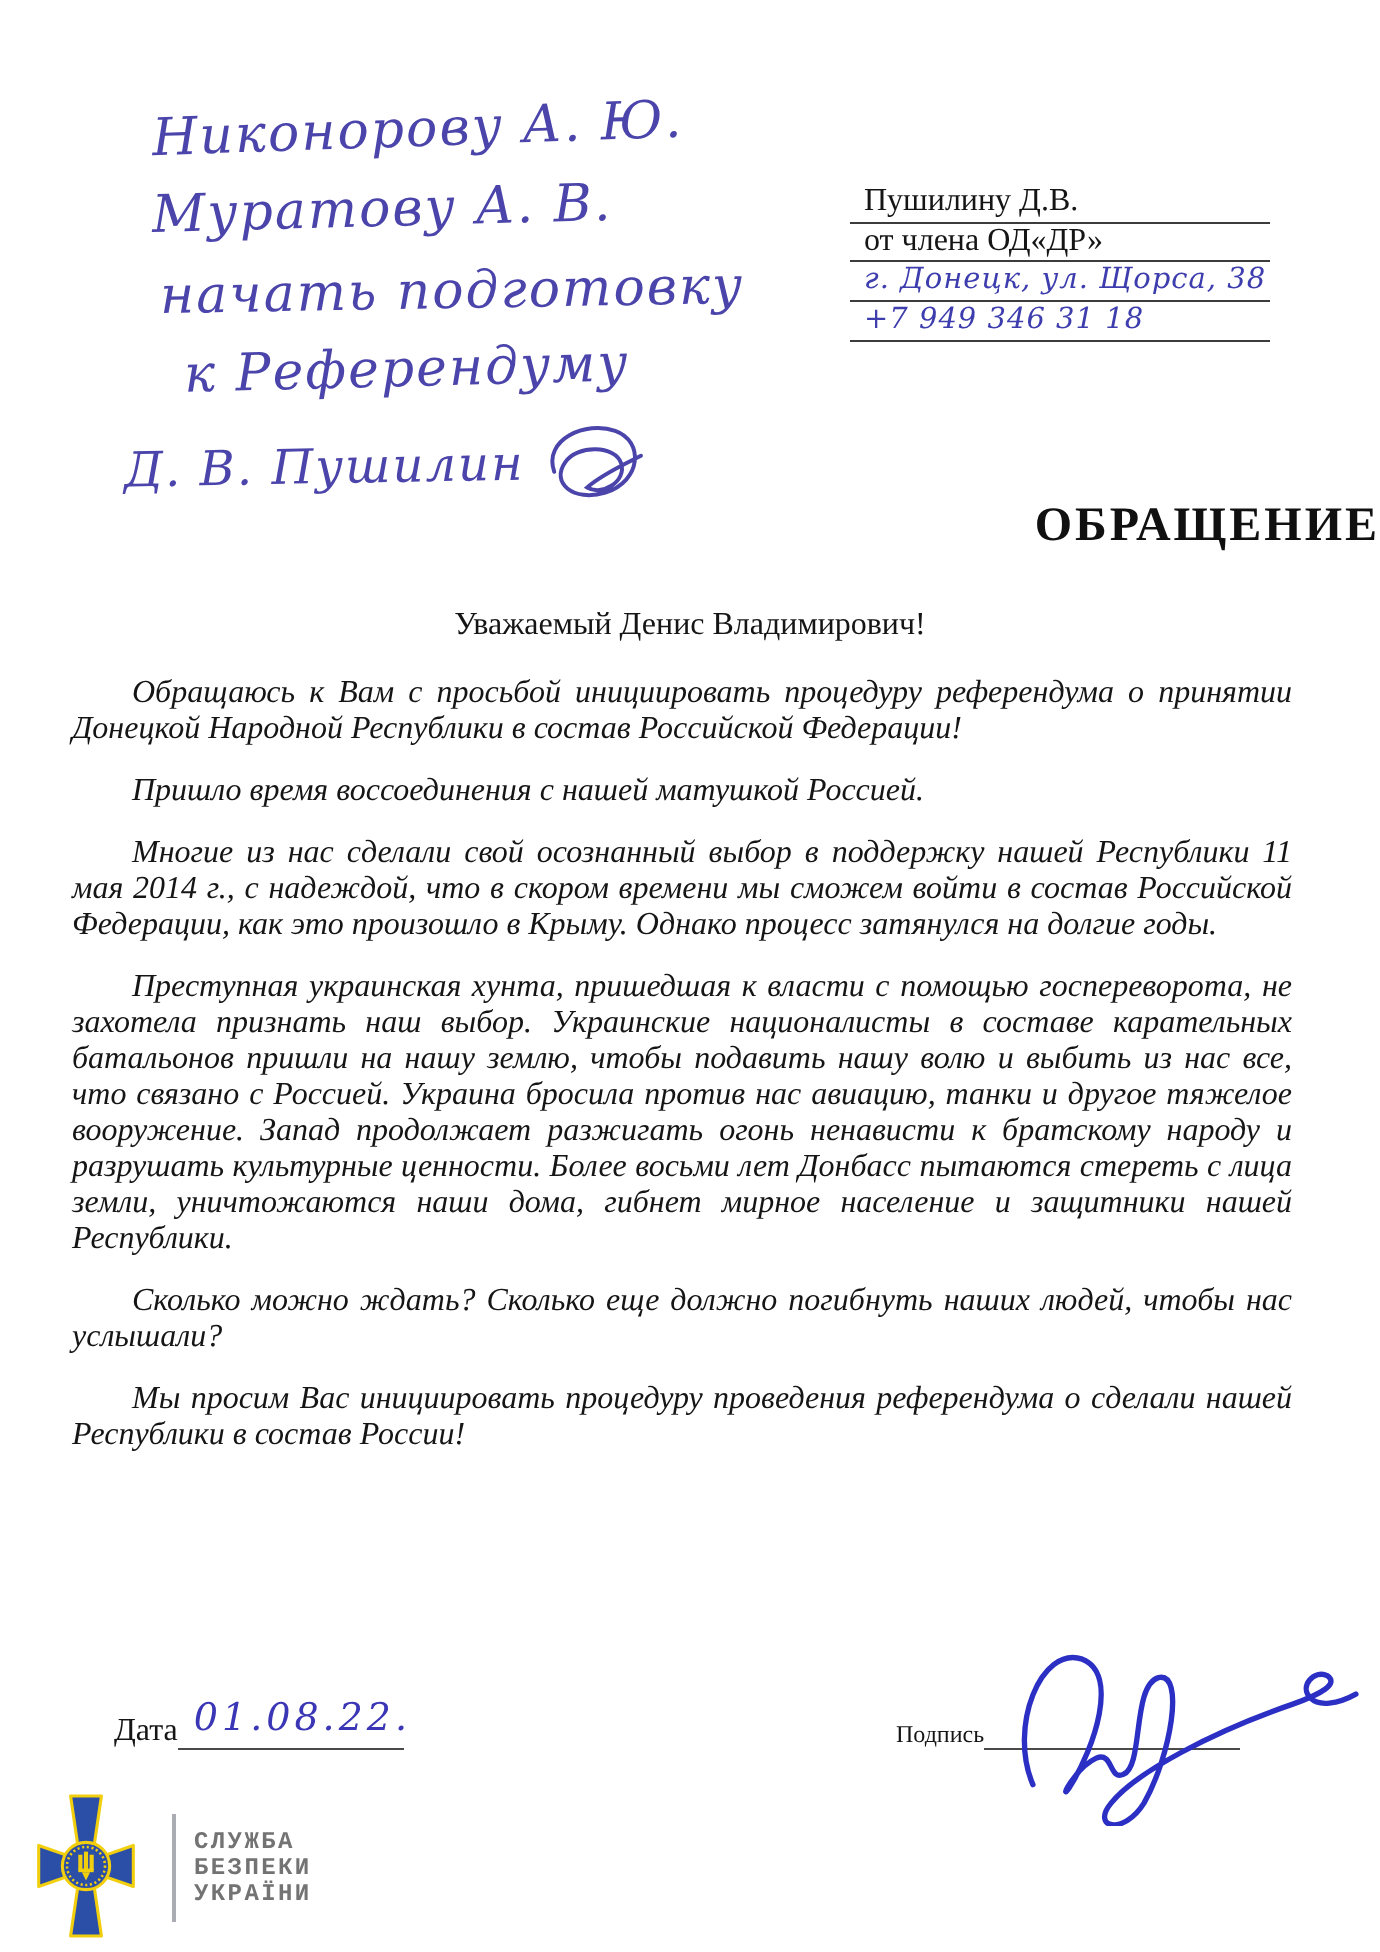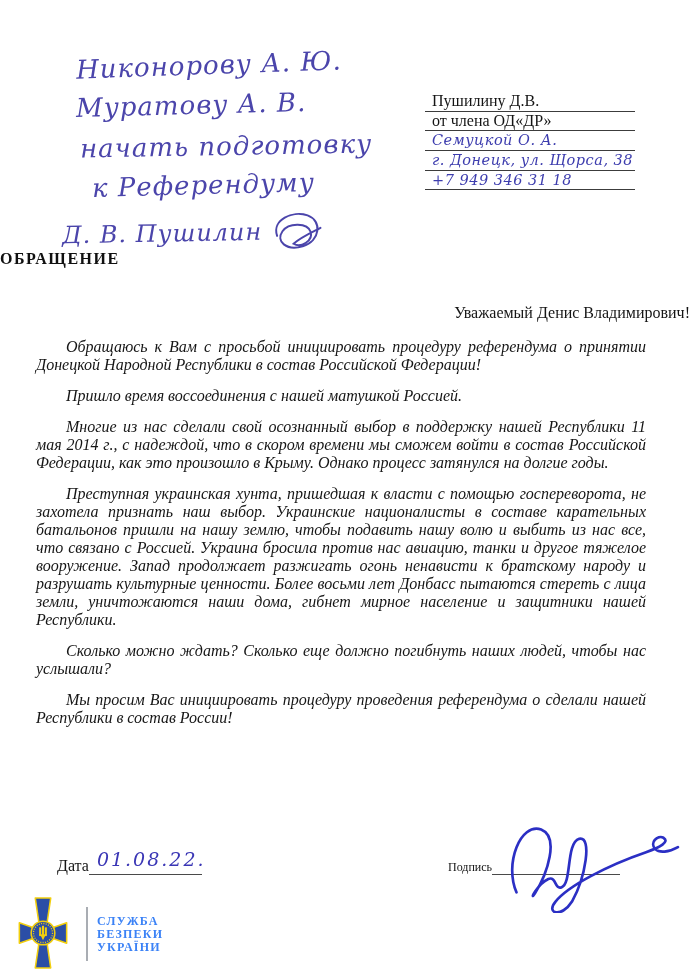--- a/index.html
+++ b/index.html
@@ -16,42 +16,42 @@
   .ann.l5{left:62px;top:212px;font-size:24px;transform:rotate(-1deg);display:flex;align-items:center;gap:6px;}
   .ann.l5 svg{margin-top:-4px;}
 
   
   .header-block{position:absolute;left:425px;top:92px;width:210px;font-size:16px;}
   .header-row{border-bottom:1px solid #3c3c3c;height:18.7px;line-height:18.7px;
               padding-left:7px;white-space:nowrap;overflow:visible;}
   .header-row.first{height:21px;line-height:21px;}
   .header-row.hw{font-size:14.5px;color:#3d3dae;letter-spacing:0.5px;}
 
-  .title{position:absolute;top:250px;left:0;width:100%;text-align:left;
-         font-weight:bold;font-size:16px;letter-spacing:1.5px;color:#101010;}
-  .greeting{position:absolute;top:304px;left:0;width:100%;text-align:right;font-size:16px;}
+  .title{position:absolute;top:250px;left:0;width:100%;text-align:right;
+         font-weight:bold;font-size:24px;letter-spacing:1.5px;color:#101010;}
+  .greeting{position:absolute;top:304px;left:0;width:100%;text-align:center;font-size:16px;}
 
   .body-text{position:absolute;left:36px;top:338px;width:610px;
              font-size:16px;line-height:18px;text-align:justify;font-style:italic;}
   .body-text p{margin:0 0 13px 0;text-indent:30px;}
 
   
   .date-group{position:absolute;left:57px;top:856px;font-size:16px;}
   .sign-group{position:absolute;left:448px;top:856px;font-size:12px;}
   .u-line{display:inline-block;border-bottom:1px solid #4a4a4a;position:relative;vertical-align:bottom;height:18px;}
   .date-u{width:113px;}
   .sign-u{width:128px;}
   .date-hand{position:absolute;left:8px;top:-8px;font-size:19px;letter-spacing:2px;color:#3a36b5;white-space:nowrap;}
   .sig-svg{position:absolute;left:500px;top:813px;}
 
   
   .watermark{position:absolute;left:18px;top:897px;display:flex;align-items:center;}
   .wm-divider{width:2px;height:54px;background:#a9adb3;margin:2px 9px 0 18px;}
-  .wm-text{font-family:Liberation Serif, serif;font-weight:700;font-size:12px;
-           line-height:13px;letter-spacing:1.2px;color:#3b82f6;margin-top:2px;}
+  .wm-text{font-family:Liberation Mono, monospace;font-weight:700;font-size:12px;
+           line-height:13px;letter-spacing:1.2px;color:#737373;margin-top:2px;}
 </style>
 </head>
 <body>
 
 <div class="page">
 
   <div>
     <div class="hand ann l1">Никонорову А. Ю.</div>
     <div class="hand ann l2">Муратову А. В.</div>
     <div class="hand ann l3">начать подготовку</div>
@@ -60,21 +60,20 @@
       <span>Д. В. Пушилин</span>
       <svg width="58" height="46" viewBox="0 0 64 50">
         <path d="M10,32 C4,14 28,4 44,10 C60,16 58,38 38,44 C20,49 8,38 16,27 C23,17 44,18 47,28 C50,38 36,46 28,41 C36,34 50,28 58,24" fill="none" stroke="#4b45ab" stroke-width="2.2" stroke-linecap="round"></path>
       </svg>
     </div>
   </div>
 
   <div class="header-block">
     <div class="header-row">Пушилину Д.В.</div>
     <div class="header-row">от члена ОД«ДР»</div>
-    <div class="header-row hand hw">Семуцкой О. А.</div>
     <div class="header-row hand hw">г. Донецк, ул. Щорса, 38</div>
     <div class="header-row hand hw">+7 949 346 31 18</div>
   </div>
 
   <div class="title">ОБРАЩЕНИЕ</div>
   <div class="greeting">Уважаемый Денис Владимирович!</div>
 
   <div class="body-text">
     <p>Обращаюсь к Вам с просьбой инициировать процедуру референдума о принятии Донецкой Народной Республики в состав Российской Федерации!</p>
     <p>Пришло время воссоединения с нашей матушкой Россией.</p>

